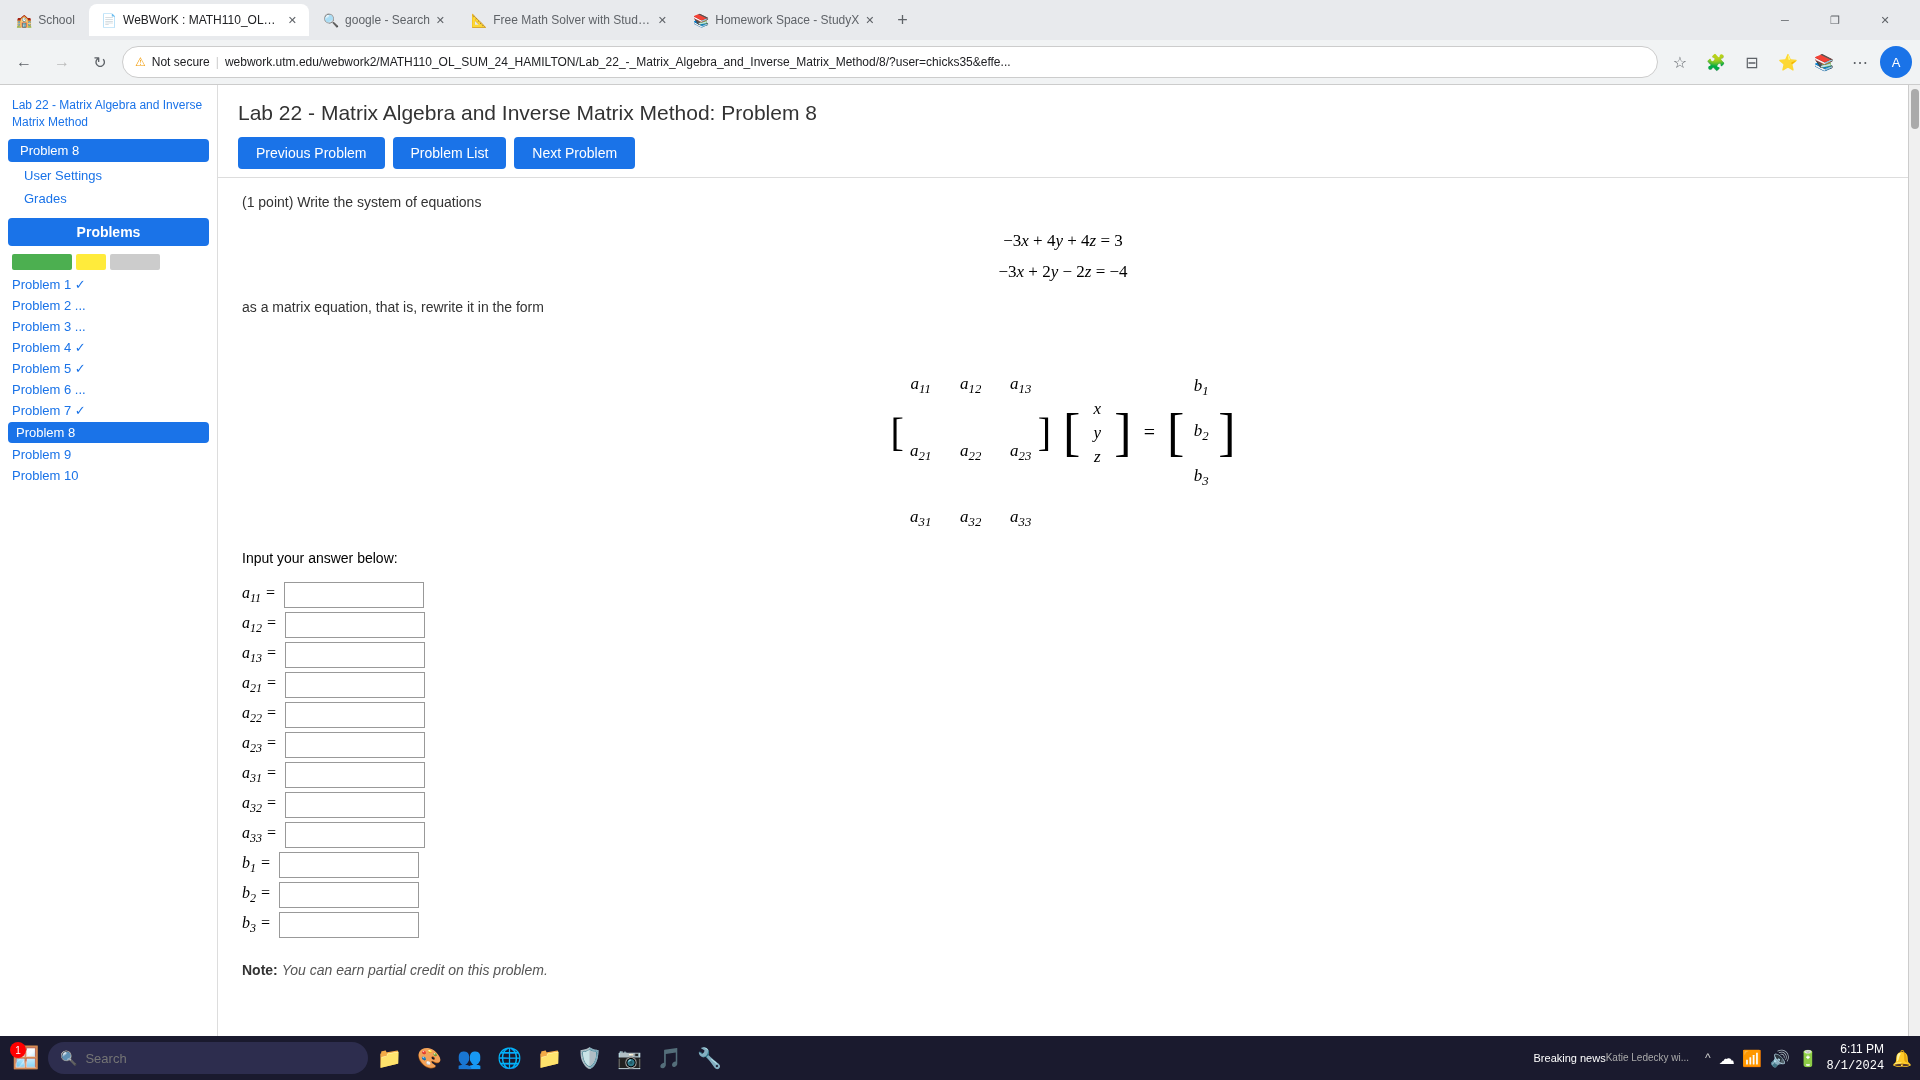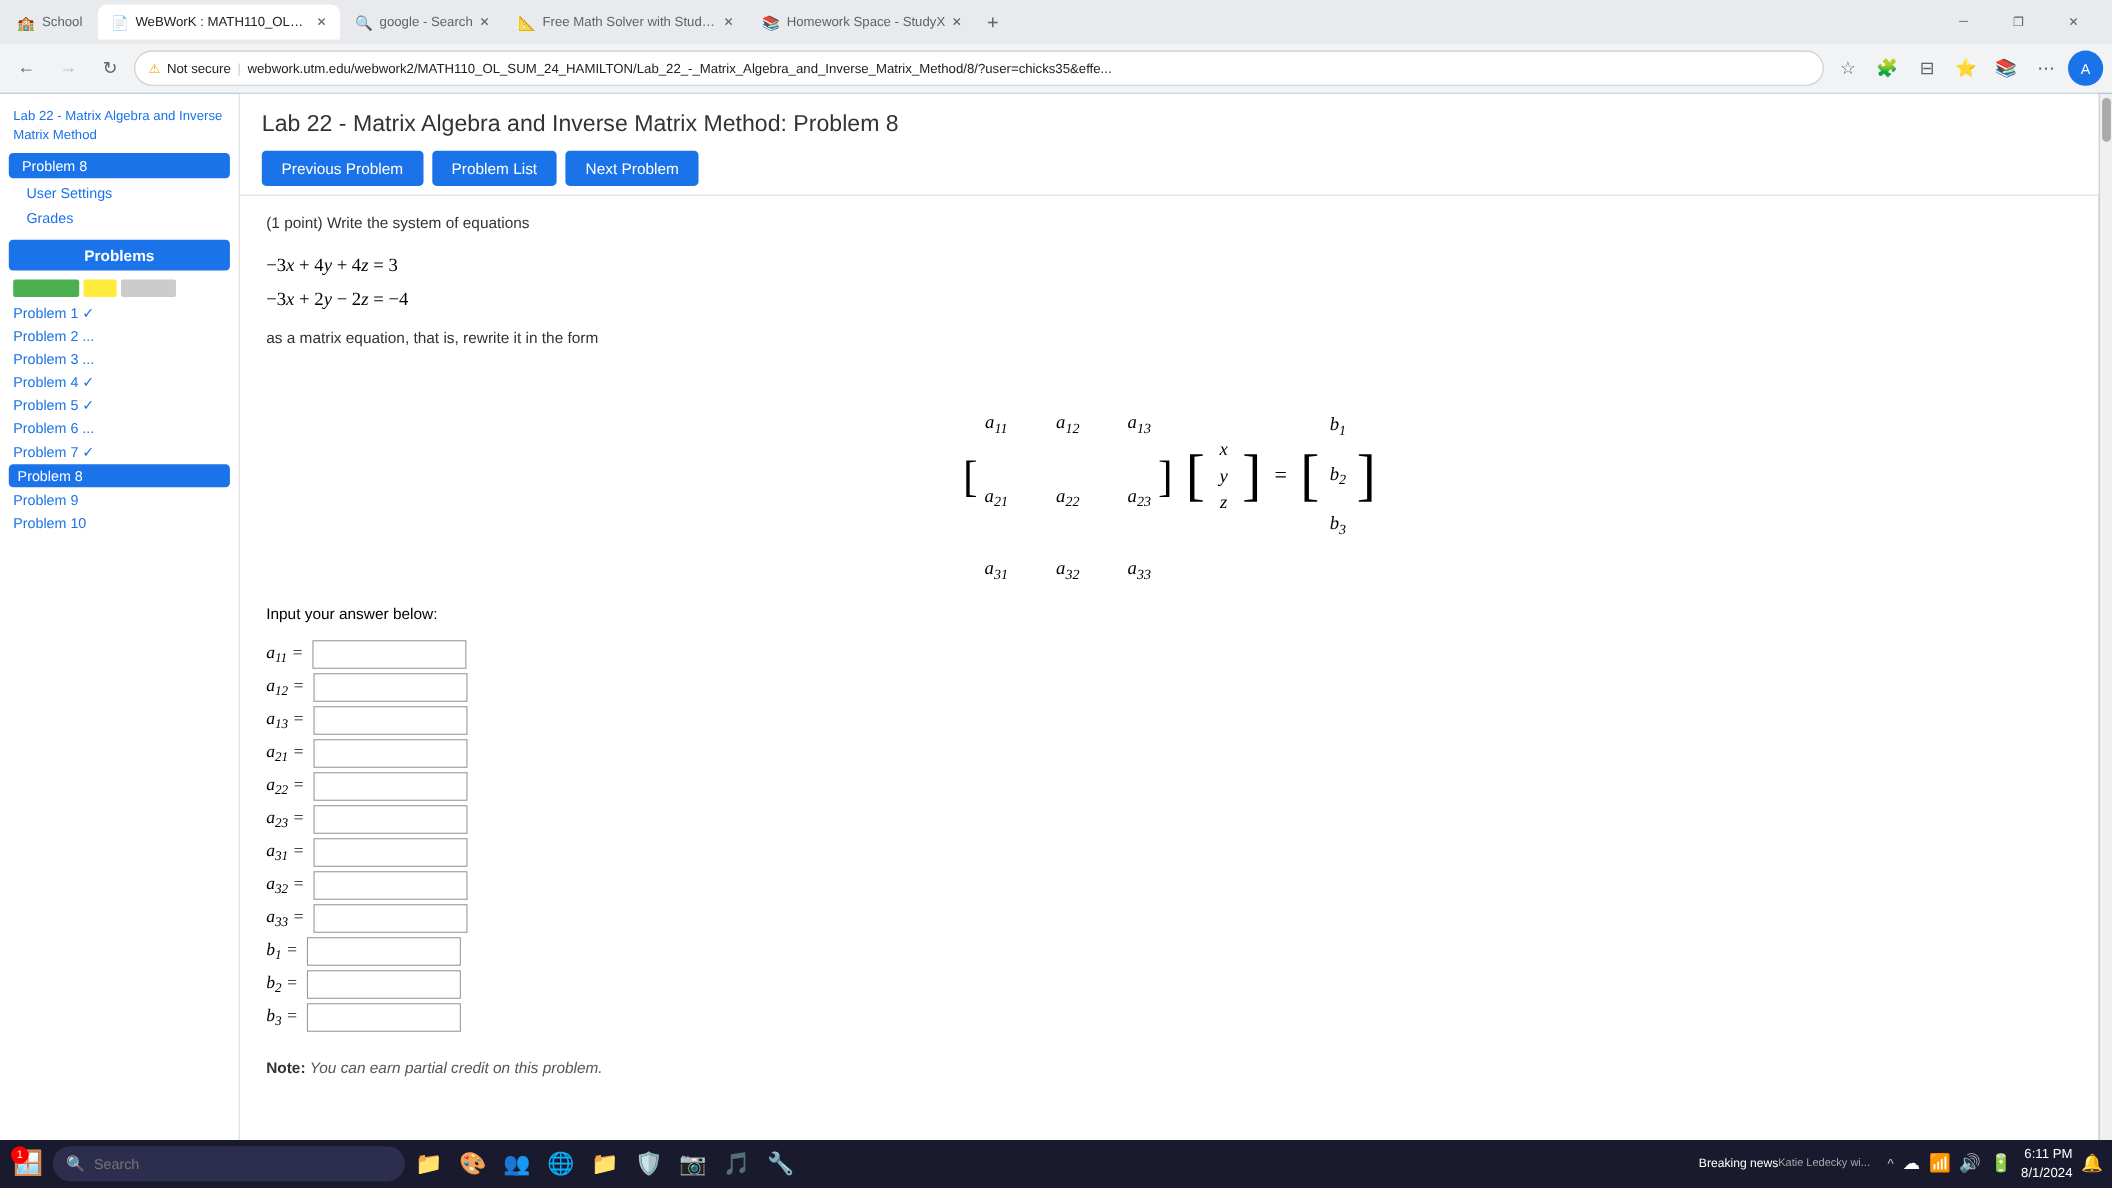--- a/index.html
+++ b/index.html
@@ -255,21 +255,21 @@
       padding: 16px 24px;
     }
 
     .problem-statement {
       font-size: 14px;
       color: #333;
       margin-bottom: 16px;
     }
 
     .math-display {
-      text-align: left;
+      text-align: center;
       margin: 12px 0 12px 0;
       font-size: 16px;
     }
 
     .math-line {
       display: block;
       font-family: 'Times New Roman', serif;
       font-size: 17px;
       line-height: 1.8;
     }
@@ -279,21 +279,21 @@
       align-items: center;
       justify-content: center;
       gap: 12px;
       margin: 20px 0;
       font-family: 'Times New Roman', serif;
       font-size: 17px;
     }
 
     .matrix-row {
       display: flex;
-      gap: 35px;
+      gap: 20px;
       justify-content: flex-end;
       margin-top: 39px;
     }
 
     .matrix-cell {
       min-width: 30px;
       text-align: center;
       font-style: italic;
     }
 
@@ -712,18 +712,18 @@
     </div>
 
     <span style="font-size:12px; color:#ccc; cursor:pointer;">^</span>
     <span style="font-size:16px;">☁</span>
     <span style="font-size:16px;">📶</span>
     <span style="font-size:16px;">🔊</span>
     <span style="font-size:16px;">🔋</span>
 
     <div class="taskbar-time">
       <div style="color:#fff; font-size:12px;">6:11 PM</div>
-      <div style="color:#fff; font-size:12px;">8/1/2024</div>
+      <div style="color:#fff; font-size:12px;font-family:Liberation Mono, monospace;">8/1/2024</div>
     </div>
 
     <span style="font-size:16px; color:#ccc;">🔔</span>
   </div>
 </div>
 
 </body></html>

